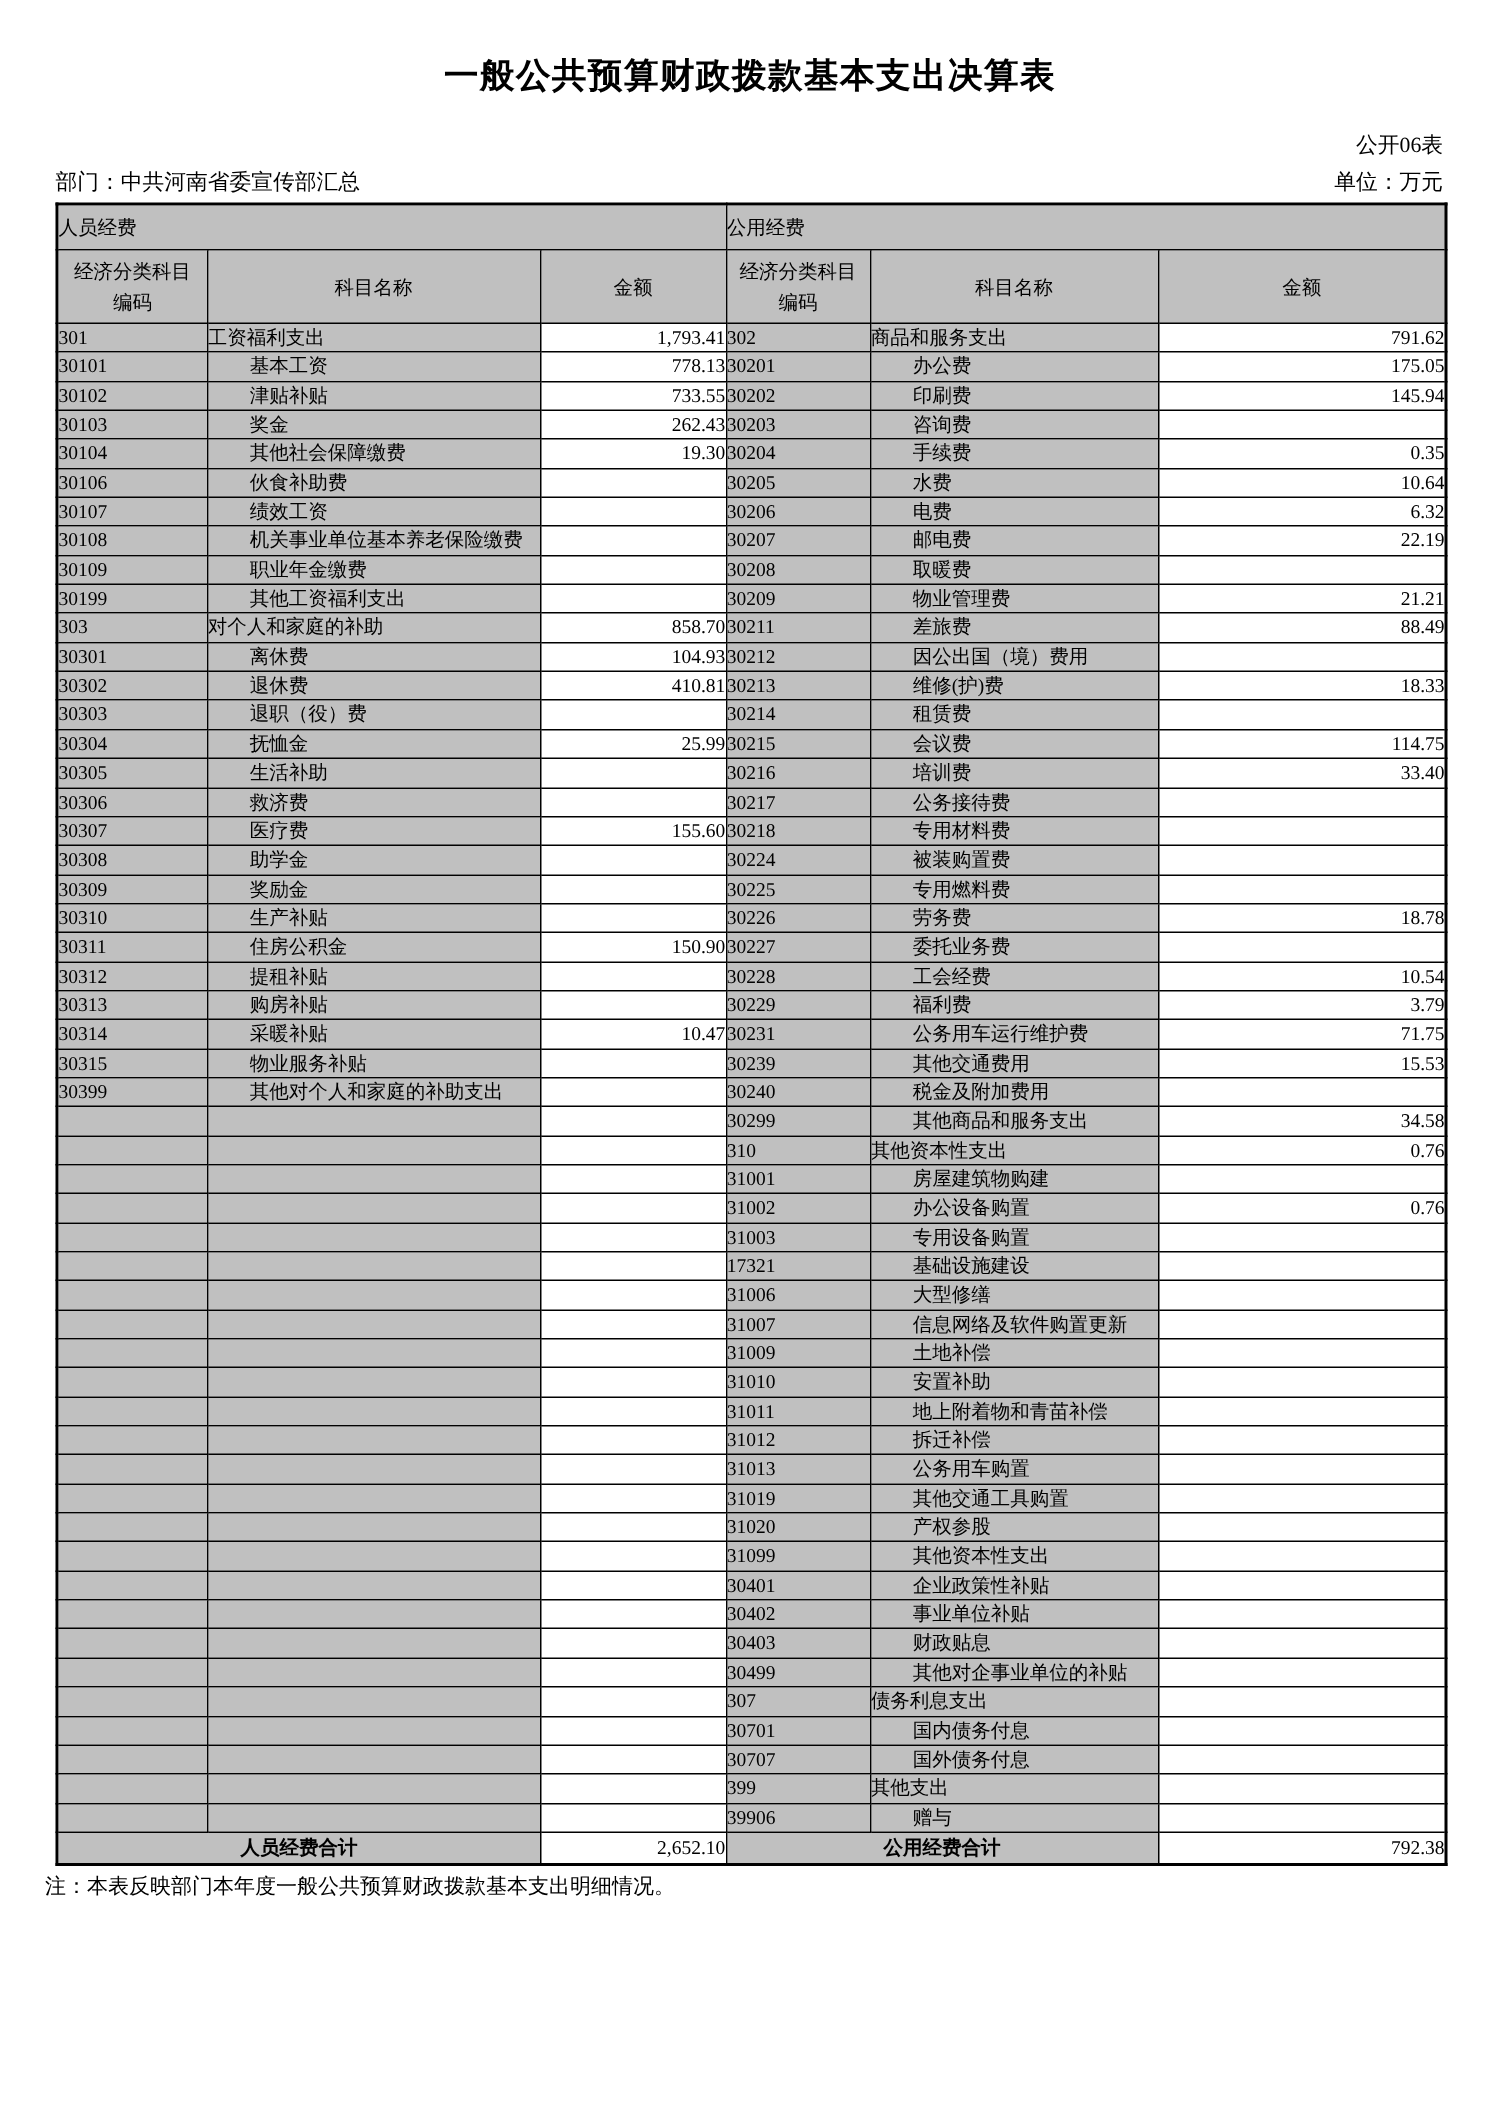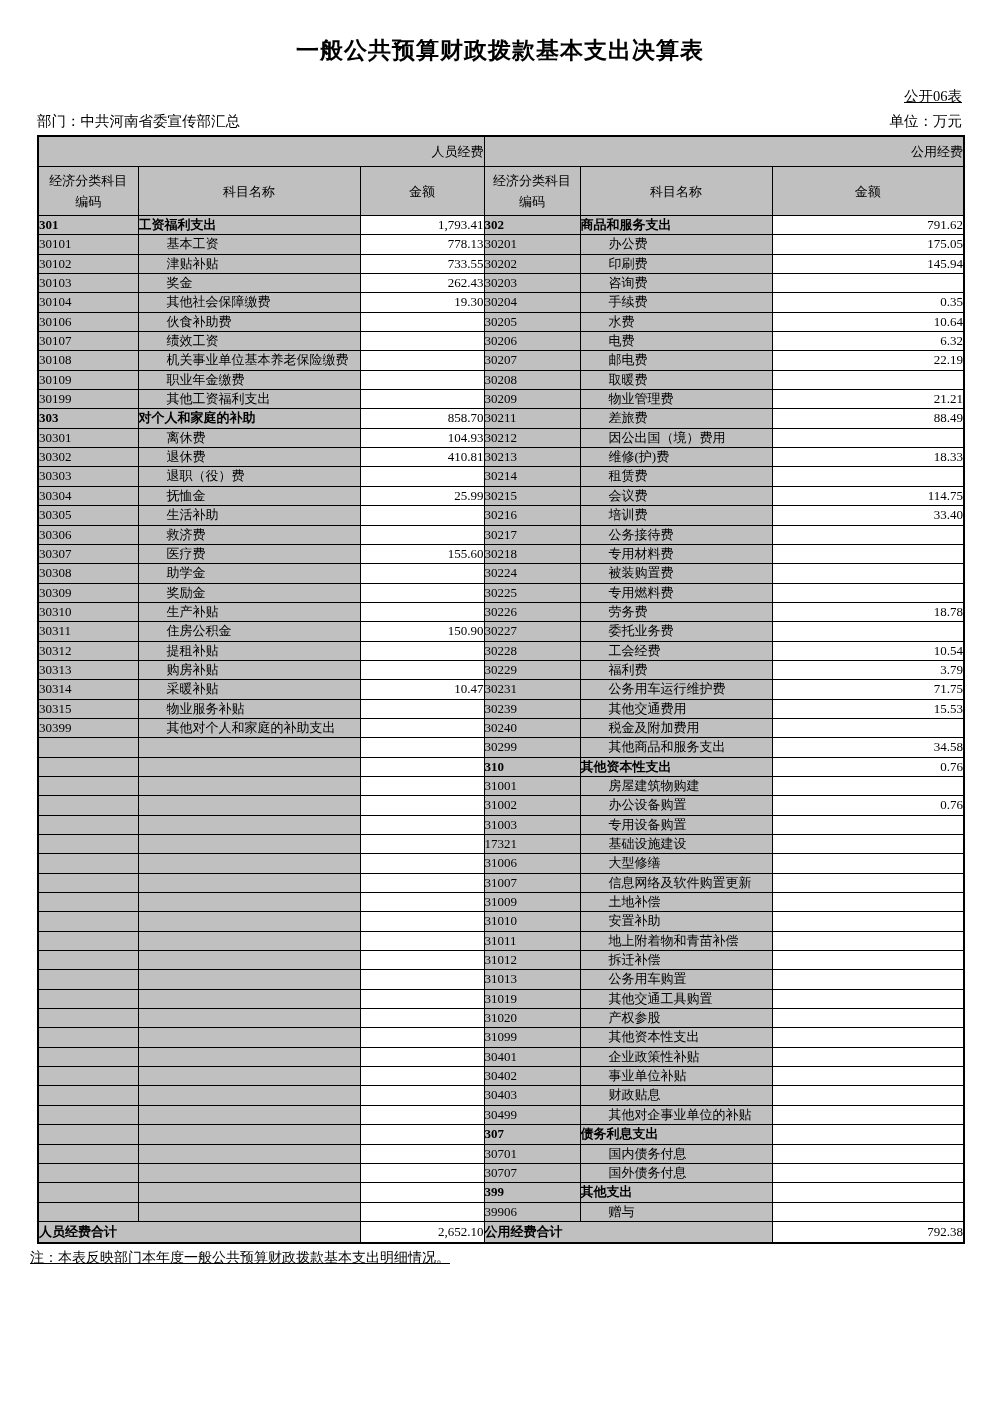--- a/index.html
+++ b/index.html
@@ -7,46 +7,46 @@
     width:1000px; height:1413px; background:#ffffff; color:#000;
     font-family:"Liberation Serif","DejavU Serif",serif;
     font-family:"Liberation Serif","DejaVu Serif",serif;
     -webkit-font-smoothing:antialiased;
   }
   .title {
     padding-top:35px; text-align:center;
     font-size:23px; font-weight:bold; letter-spacing:1px;
   }
   .form-no {
-    margin:21px 38px 0 16px; text-align:right; font-size:14.5px;text-decoration:underline;
+    margin:21px 38px 0 16px; text-align:right; font-size:14.5px;
   }
   .meta {
     display:flex; justify-content:space-between;
     margin:6px 38px 4px 37px; font-size:14.5px;text-align:center;
   }
   table.budget {
     border-collapse:collapse; table-layout:fixed;
     margin-left:37px; width:926px;
     border:2px solid #000;
     font-size:13px;
   }
   table.budget td { border:1px solid #000; overflow:hidden; white-space:nowrap; padding:0; }
   .gray { background:#c0c0c0; }
-  .sec-hdr td { height:29px; text-align:right; vertical-align:middle; }
+  .sec-hdr td { height:29px; text-align:left; vertical-align:middle; }
   .col-hdr td { height:48px; text-align:center; vertical-align:middle; line-height:21px; }
   tbody td { height:18.35px; line-height:18.35px; }
   td.code { padding-left:3px; text-align:left; }
   td.name { padding-left:2px; text-align:left; }
   td.name.ind { padding-left:28px; }
   td.amount { background:#fff; text-align:right; padding-right:3px; }
-  td.b { font-weight:bold; }
+  td.b { font-weight:normal; }
   td.mid { border-left-width:2px; }
   tr.total td { height:20px; line-height:20px; }
-  tr.total td.lbl { text-align:left; font-weight:bold; }
-  .note { margin:5px 0 0 30px; font-size:14px;text-decoration:underline; }
+  tr.total td.lbl { text-align:center; font-weight:bold; }
+  .note { margin:5px 0 0 30px; font-size:14px; }
 </style>
 </head>
 <body>
 
 <div class="title">一般公共预算财政拨款基本支出决算表</div>
 <div class="form-no">公开06表</div>
 <div class="meta">
   <span>部门：中共河南省委宣传部汇总</span>
   <span>单位：万元</span>
 </div>

